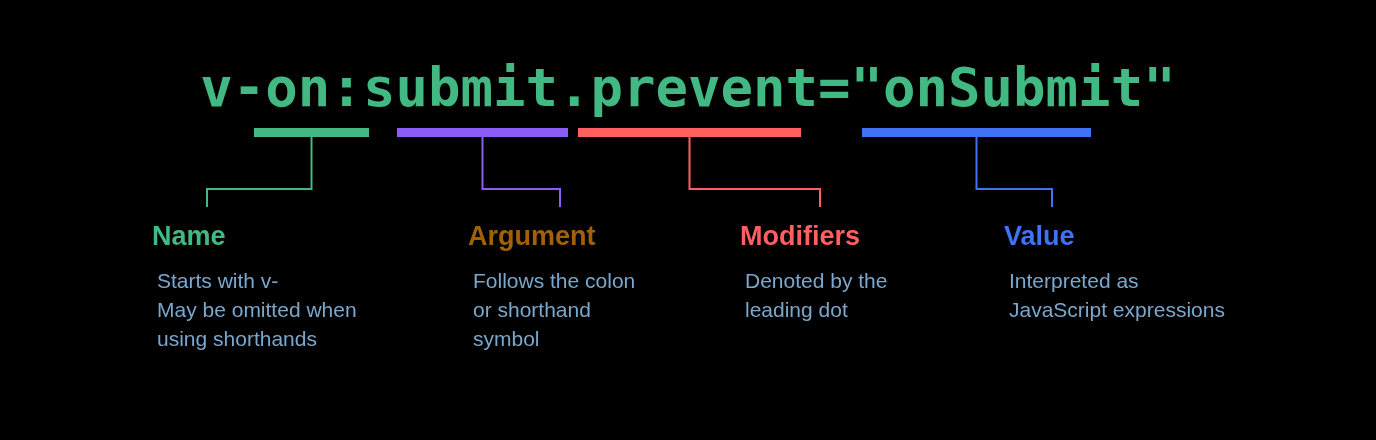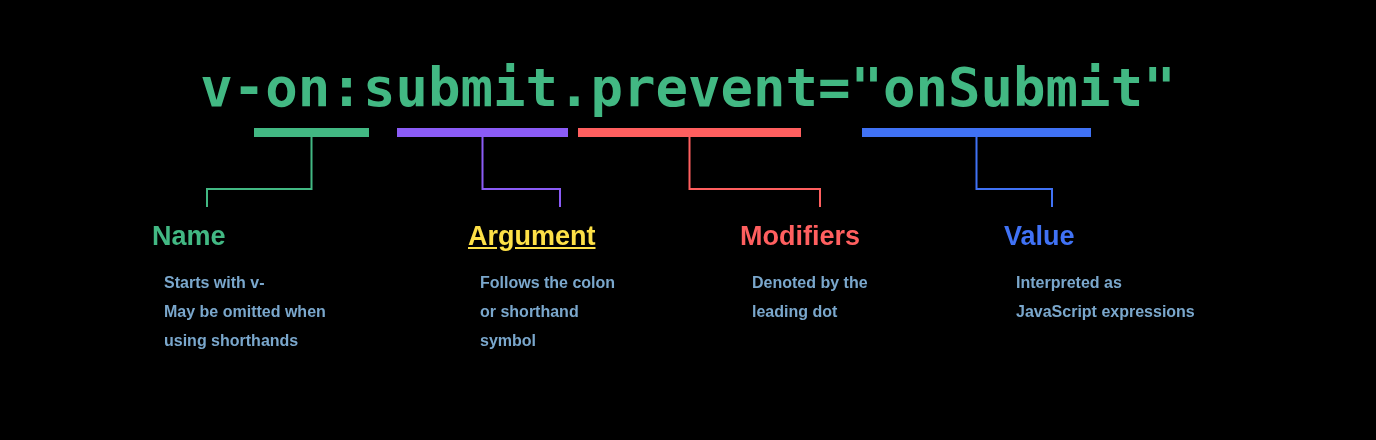--- a/index.html
+++ b/index.html
@@ -57,26 +57,26 @@
   .label-title {
     font-family: "Liberation Sans", sans-serif;
     font-size: 27px;
     font-weight: 700;
     line-height: 40px;
     margin: 0 0 10px 0;
     white-space: nowrap;
   }
   .label-desc {
     font-family: "Liberation Sans", sans-serif;
-    font-size: 16px;
-    font-weight: 700;
+    font-size: 21px;
+    font-weight: 400;
     line-height: 29px;
     color: #7aa7cc;
     white-space: pre-line;
-    margin: 12px;
+    margin: 5px;
   }
 
   .c-name      { color: #42b883; }
   .c-argument  { color: #8b5cf6; }
   .c-modifiers { color: #ff5f5f; }
   .c-value     { color: #4072f5; }
 </style>
 </head>
 <body>
 
@@ -96,21 +96,21 @@
     </svg>
 
   <div class="label-block" style="left: 152px;">
     <div class="label-title c-name" style="color: rgb(66, 184, 131);">Name</div>
     <div class="label-desc" style="color: rgb(122, 167, 204);">Starts with v-
 May be omitted when
 using shorthands</div>
   </div>
 
   <div class="label-block" style="left: 468px;">
-    <div class="label-title c-argument" style="color: #fde047; text-decoration: underline;">Argument</div>
+    <div class="label-title c-argument" style="color: #a16207;">Argument</div>
     <div class="label-desc" style="color: rgb(122, 167, 204);">Follows the colon
 or shorthand
 symbol</div>
   </div>
 
   <div class="label-block" style="left: 1004px;">
     <div class="label-title c-value" style="color: rgb(64, 114, 245);">Value</div>
     <div class="label-desc" style="color: rgb(122, 167, 204);">Interpreted as
 JavaScript expressions</div>
   </div>

